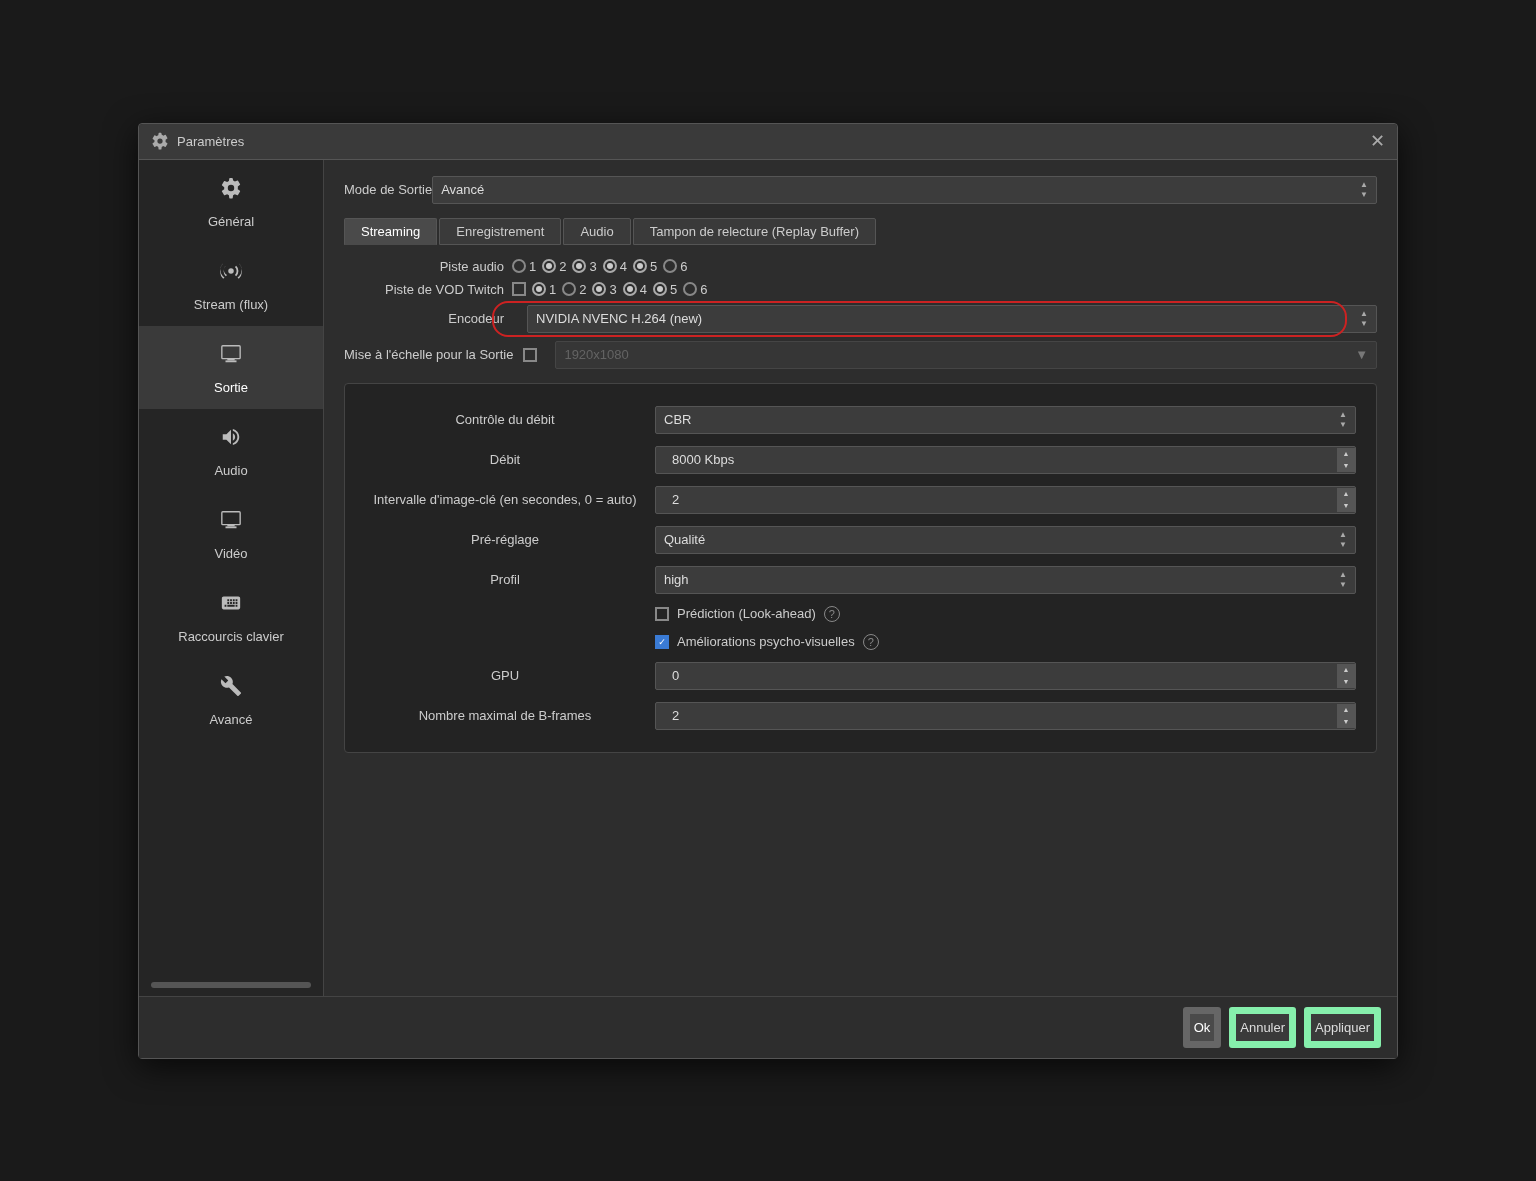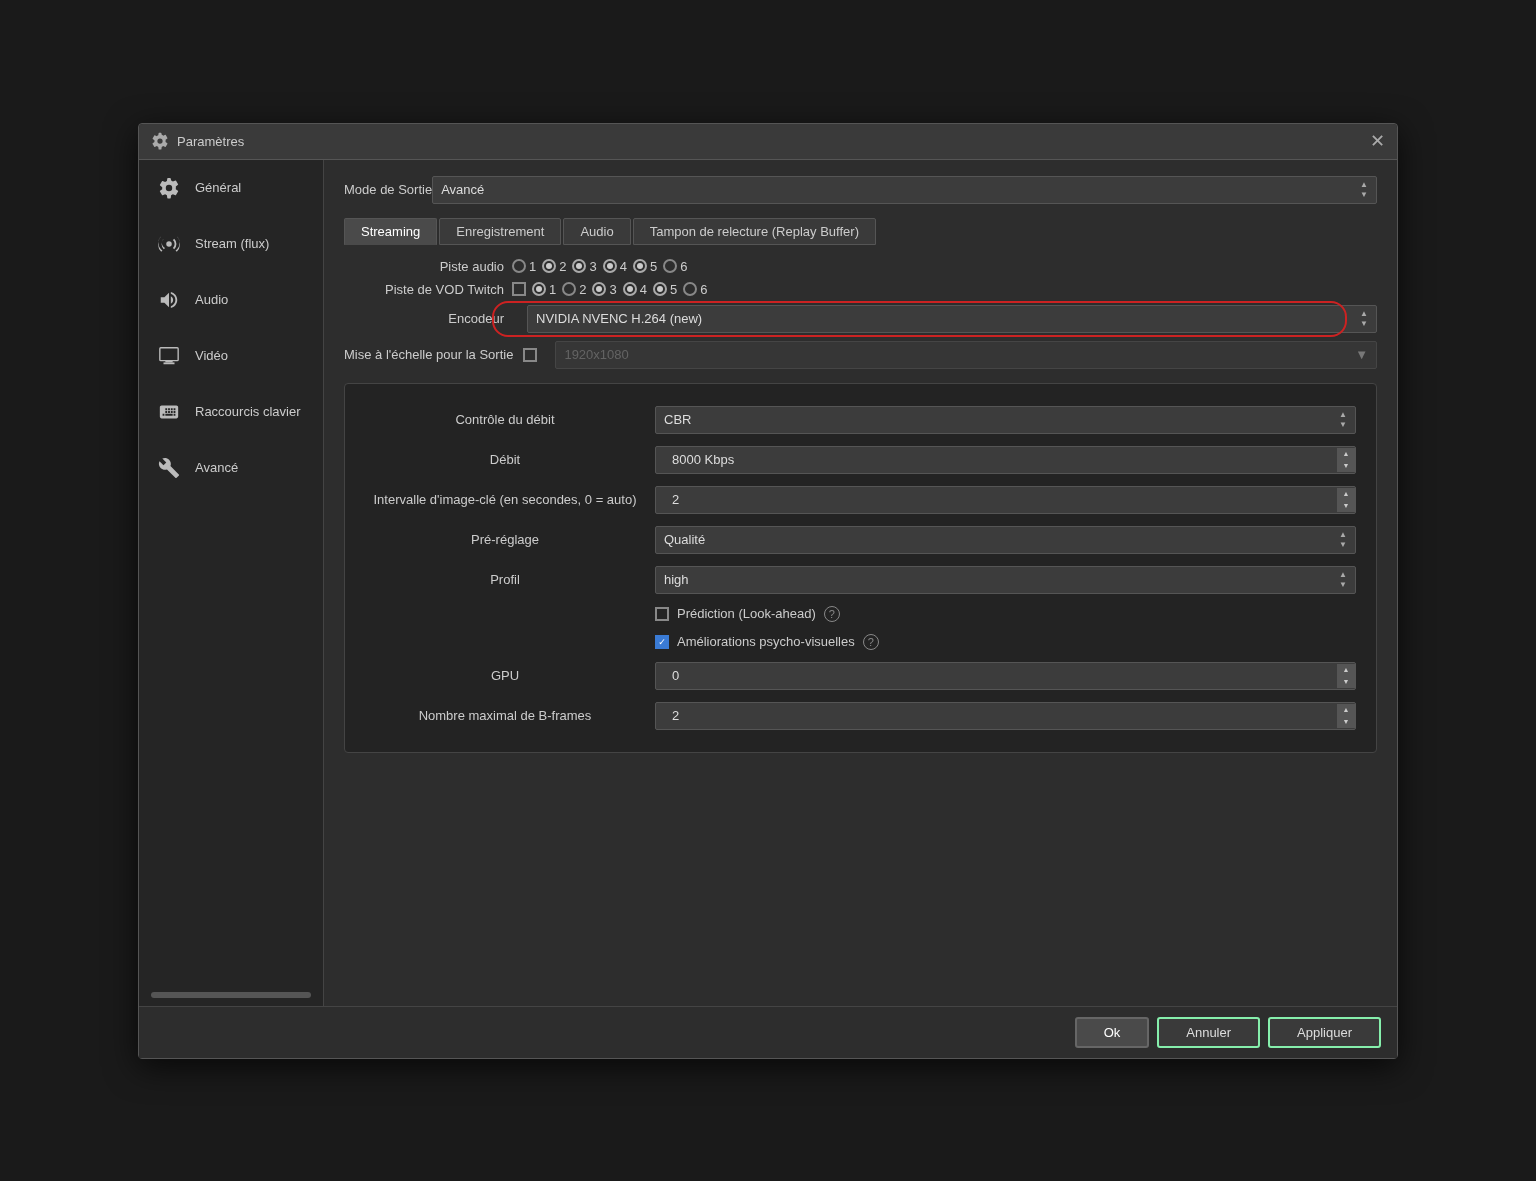--- a/index.html
+++ b/index.html
@@ -68,20 +68,21 @@
       flex-shrink: 0;
     }
     .sidebar-item {
       display: flex;
       align-items: center;
       gap: 12px;
       padding: 14px 16px;
       color: #ccc;
       font-size: 13px;
       cursor: pointer;
+      flex-direction: column;
     }
     .sidebar-item.active {
       background: #3a3a3a;
       color: #fff;
     }
     .sidebar-icon {
       width: 28px;
       height: 28px;
       display: flex;
       align-items: center;
@@ -357,24 +358,24 @@
       display: flex;
       justify-content: flex-end;
       align-items: center;
       gap: 8px;
       padding: 10px 16px;
       background: #2d2d2d;
       border-top: 1px solid #444;
       flex-shrink: 0;
     }
     .footer-btn {
-      padding: 6px 27px;
+      padding: 6px 4px;
       font-size: 13px;
       border-radius: 3px;
-      border: 2px solid #86efac;
+      border: 7px solid #86efac;
       cursor: pointer;
       background: #3a3a3a;
       color: #ddd;
     }
     .footer-btn.primary {
       background: #4a4a4a;
       border-color: #666;
       color: #fff;
     }
   </style>
@@ -411,20 +412,30 @@
         <div class="sidebar-icon">
           <svg viewBox="0 0 24 24" fill="#bbb">
             <circle cx="12" cy="12" r="3"></circle>
             <path d="M6.3 6.3a8 8 0 000 11.4l1.4-1.4A6 6 0 016.3 6.3zm11.4 0A8 8 0 0117.7 17.7l-1.4-1.4a6 6 0 000-8.6l1.4-1.4z"></path>
             <path d="M3.5 3.5a12 12 0 000 17l1.4-1.4A10 10 0 013.5 3.5zm17 0A12 12 0 0120.5 20.5l-1.4-1.4A10 10 0 0020.5 3.5z"></path>
           </svg>
         </div>
         <span>Stream (flux)</span>
       </div>
 
+      <div class="sidebar-item active">
+        <div class="sidebar-icon">
+          <svg viewBox="0 0 24 24" fill="#bbb">
+            <rect x="2" y="3" width="20" height="14" rx="1" fill="none" stroke="#bbb" stroke-width="1.5"></rect>
+            <rect x="8" y="17" width="8" height="2" fill="#bbb"></rect>
+            <rect x="6" y="19" width="12" height="2" fill="#bbb"></rect>
+          </svg>
+        </div>
+        <span>Sortie</span>
+      </div>
 
       <div class="sidebar-item">
         <div class="sidebar-icon">
           <svg viewBox="0 0 24 24" fill="#bbb">
             <path d="M3 9v6h4l5 5V4L7 9H3zm13.5 3c0-1.77-1.02-3.29-2.5-4.03v8.05c1.48-.73 2.5-2.25 2.5-4.02zM14 3.23v2.06c2.89.86 5 3.54 5 6.71s-2.11 5.85-5 6.71v2.06c4.01-.91 7-4.49 7-8.77s-2.99-7.86-7-8.77z"></path>
           </svg>
         </div>
         <span>Audio</span>
       </div>
 

